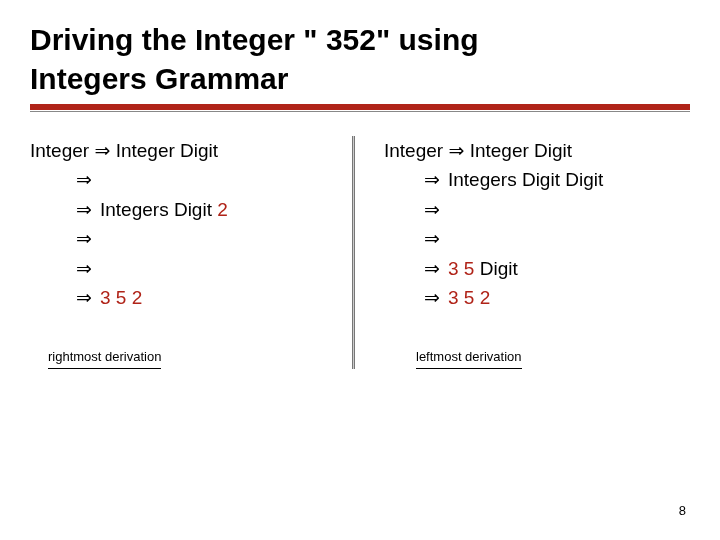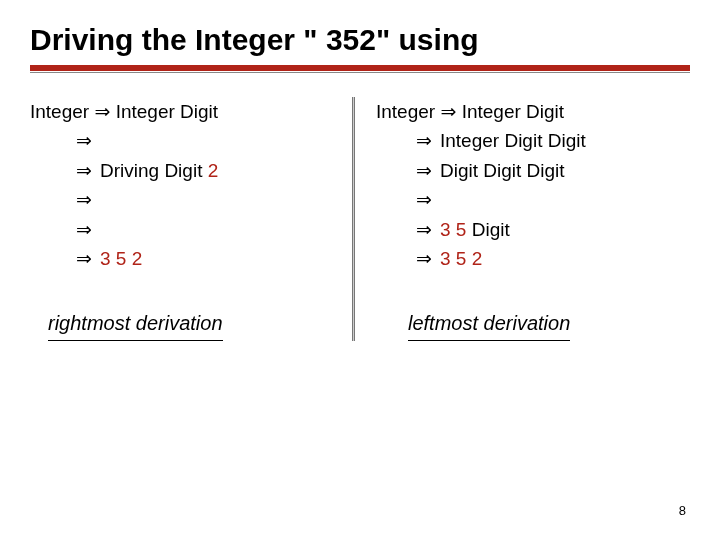--- a/index.html
+++ b/index.html
@@ -27,21 +27,21 @@
     height: 6px;
     background: #b02318;
   }
   .thin-line {
     height: 1px;
     background: #888;
     margin-top: 1px;
   }
   .columns {
     display: flex;
-    gap: 0;
+    gap: 8px;
     align-items: stretch;
   }
   .col {
     flex: 1;
     font-size: 19px;
     color: #000;
     line-height: 1.55;
   }
   .col-left { padding-right: 6px; }
   .col-right { padding-left: 20px; }
@@ -68,60 +68,60 @@
   }
   .indent2 {
     width: 64px;
     text-align: right;
     padding-right: 8px;
     flex-shrink: 0;
   }
   .red { color: #b02318; }
   .caption {
     margin-top: 34px;
-    font-style: italic;
     border-bottom: 1px solid #000;
     display: inline-block;
     padding-bottom: 1px;
-    font-size: 20px;
+    font-size: 13px;
   }
   .caption-left { margin-left: 18px; }
   .caption-right { margin-left: 32px; text-align: center; }
   .page-num {
     position: absolute;
     bottom: 22px;
     right: 34px;
     font-size: 13px;
     color: #000;
   }
 </style>
 </head>
 <body>
 
 <h1 class="title">
   <span>Driving the Integer " 352" using</span><br>
+  <span>Integers Grammar</span>
 </h1>
 <div class="underline-wrap">
   <div class="red-bar"></div>
   <div class="thin-line"></div>
 </div>
 
 <div class="columns">
 
   <div class="col col-left">
     <div class="line-row">
       <span class="head">Integer ⇒ Integer Digit</span>
     </div>
     <div id="left-lines">
         <div class="line-row">
           <span class="indent">⇒ </span>
         </div>
         <div class="line-row">
           <span class="indent">⇒ </span>
-          <span><span>Driving Digit </span><span class="red">2</span></span>
+          <span><span>Integers Digit </span><span class="red">2</span></span>
         </div>
         <div class="line-row">
           <span class="indent">⇒ </span>
         </div>
         <div class="line-row">
           <span class="indent">⇒ </span>
         </div>
         <div class="line-row">
           <span class="indent">⇒ </span>
           <span><span class="red">3 5 2</span></span>
@@ -134,25 +134,24 @@
     <div class="divider-inner"></div>
   </div>
 
   <div class="col col-right">
     <div class="line-row">
       <span class="head">Integer ⇒ Integer Digit</span>
     </div>
     <div id="right-lines">
         <div class="line-row">
           <span class="indent2">⇒ </span>
-          <span><span>Integer Digit Digit</span></span>
+          <span><span>Integers Digit Digit</span></span>
         </div>
         <div class="line-row">
           <span class="indent2">⇒ </span>
-          <span><span>Digit Digit Digit</span></span>
         </div>
         <div class="line-row">
           <span class="indent2">⇒ </span>
         </div>
         <div class="line-row">
           <span class="indent2">⇒ </span>
           <span><span class="red">3 5</span><span> Digit</span></span>
         </div>
         <div class="line-row">
           <span class="indent2">⇒ </span>

